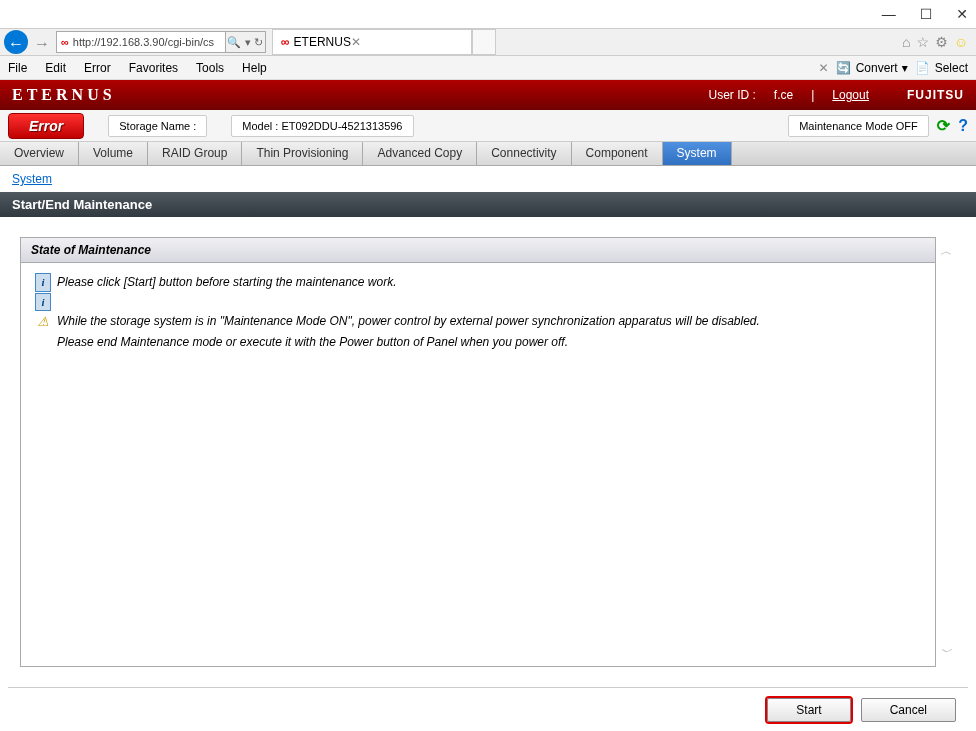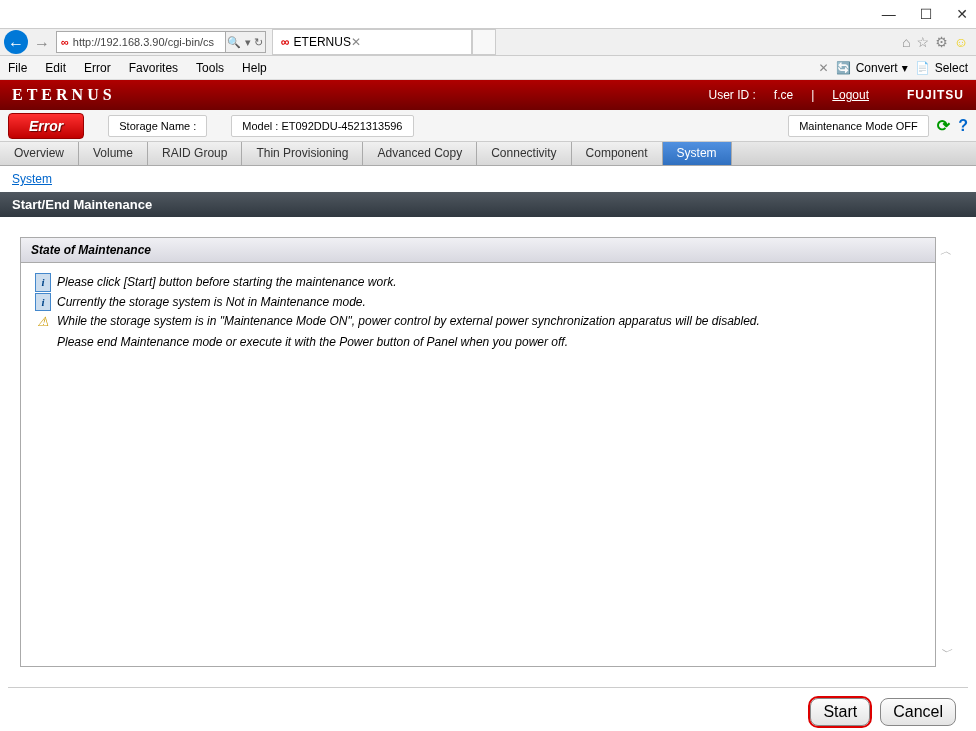--- a/index.html
+++ b/index.html
@@ -66,21 +66,21 @@
 .info-icon { background: #cde; border: 1px solid #48c; color: #048; font-weight: bold; font-family: serif; }
 .warn-icon { color: #c90; font-size: 13px; }
 .msg-indent { margin-left: 22px; }
 
 
 .scroll-col { width: 20px; display: flex; flex-direction: column; justify-content: space-between; align-items: center; color: #aaa; font-size: 12px; padding: 6px 0; }
 
 
 .footer-sep { border-top: 1px solid #ccc; margin: 0 8px; }
 .footer { display: flex; justify-content: flex-end; padding: 10px 20px; gap: 10px; }
-.btn { padding: 4px 12px; border: 1px solid #888; background: linear-gradient(#fdfdfd, #e4e4e4); border-radius: 8px; font-size: 16px; cursor: pointer; }
+.btn { padding: 4px 28px; border: 1px solid #888; background: linear-gradient(#fdfdfd, #e4e4e4); border-radius: 2px; font-size: 12px; cursor: pointer; }
 .btn-highlight { outline: 2px solid #d00; }
 </style>
 </head>
 <body>
 
 <div class="window-controls">
   <span>—</span>
   <span>☐</span>
   <span>✕</span>
 </div>
@@ -173,21 +173,20 @@
 <div class="content-area">
   <div class="panel">
     <div class="panel-header">State of Maintenance</div>
     <div class="panel-body">
       <div class="msg-row">
         <span class="msg-icon info-icon">i</span>
         <span>Please click [Start] button before starting the maintenance work.</span>
       </div>
       <div class="msg-row">
         <span class="msg-icon info-icon">i</span>
-        <span>Currently the storage system is Not in Maintenance mode.</span>
       </div>
       <div class="msg-row">
         <span class="msg-icon warn-icon">⚠</span>
         <span>While the storage system is in "Maintenance Mode ON", power control by external power synchronization apparatus will be disabled.</span>
       </div>
       <div class="msg-indent">Please end Maintenance mode or execute it with the Power button of Panel when you power off.</div>
     </div>
   </div>
   <div class="scroll-col">
     <span>︿</span>

